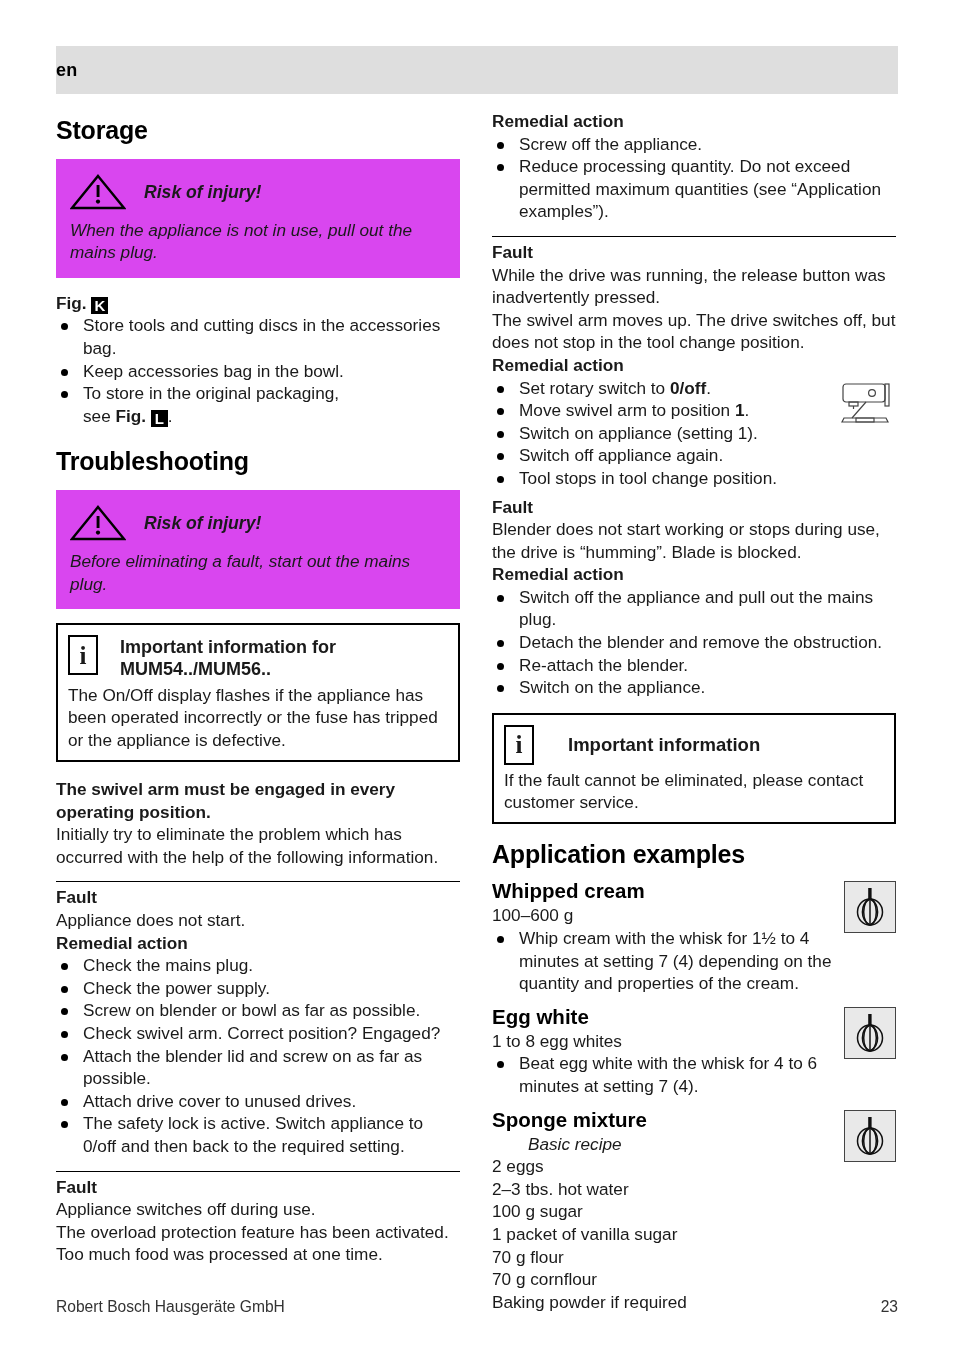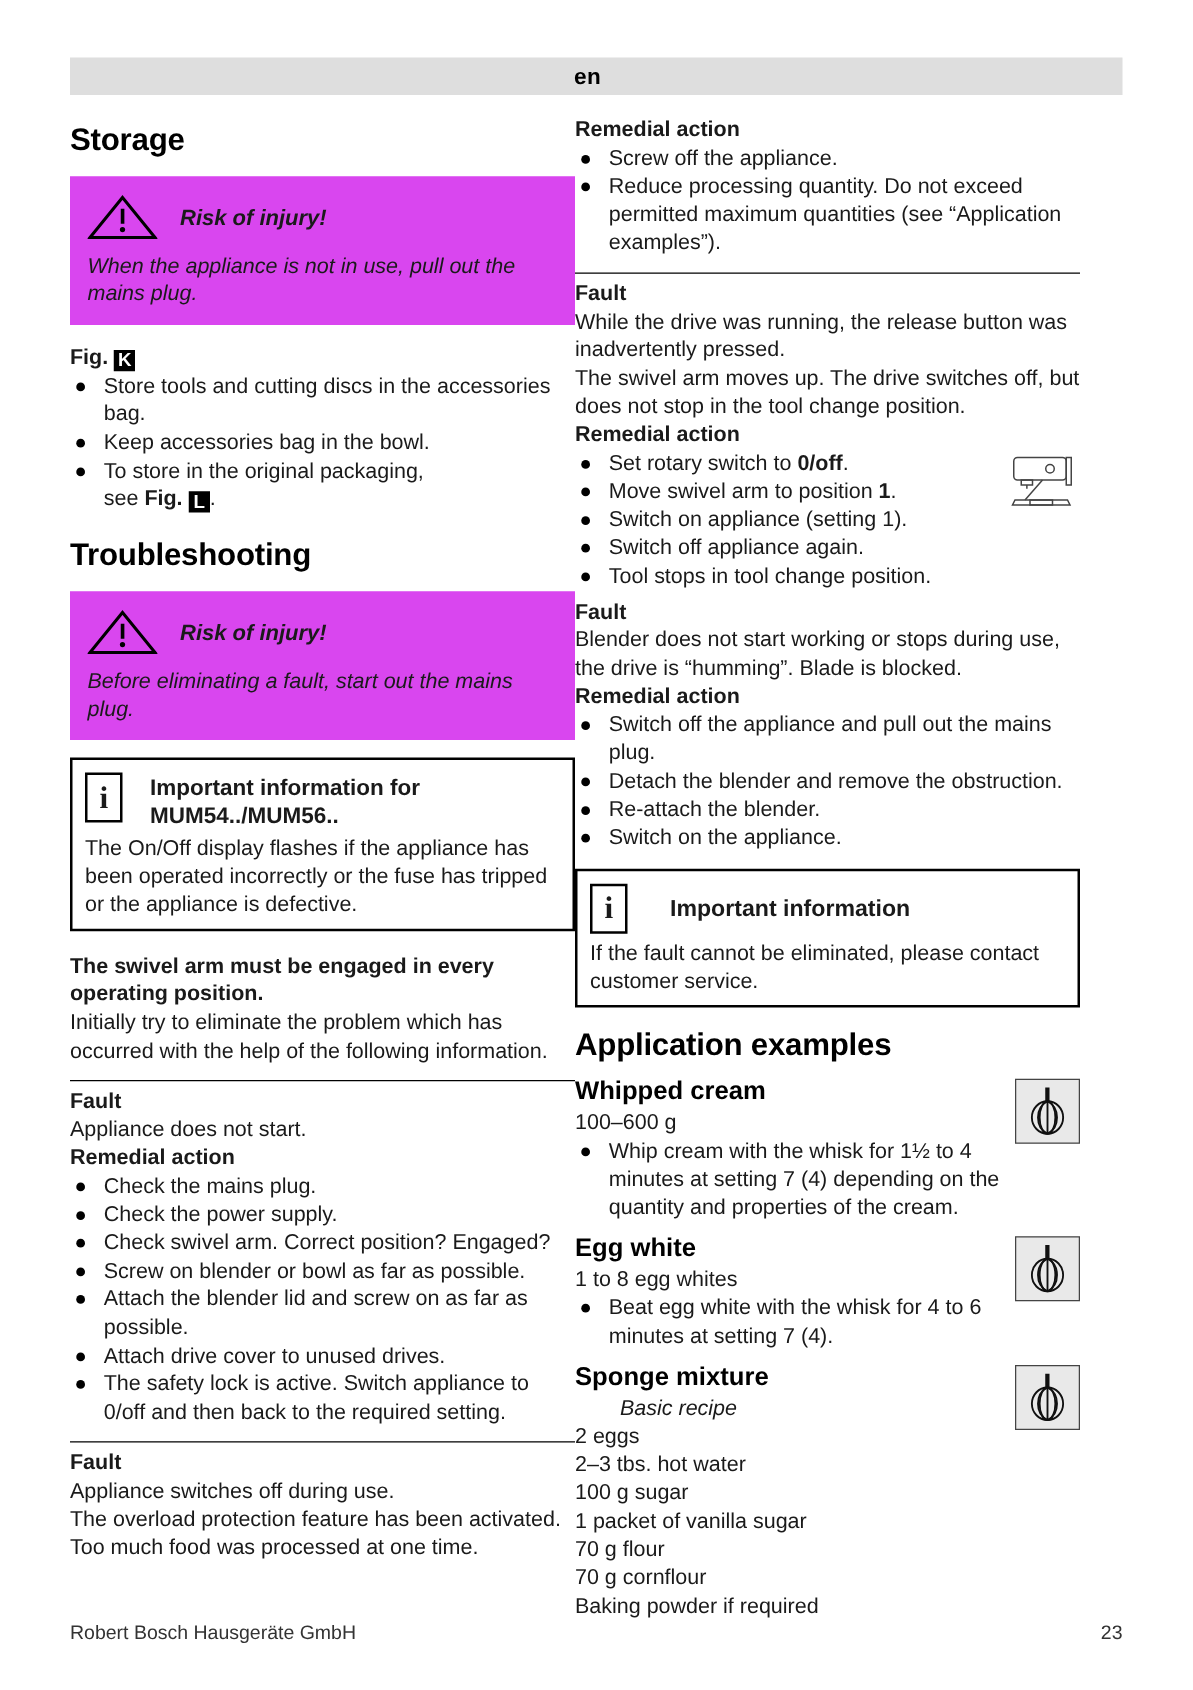--- a/index.html
+++ b/index.html
@@ -19,37 +19,38 @@
     position: absolute;
     left: 0; top: 0;
     width: 954px;
     height: 1352px;
     box-sizing: border-box;
     padding: 0 56px;
   }
   
   .header-bar {
     margin-top: 46px;
-    height: 30px;
+    height: 48px;
     background: #dedede;
     display: flex;
     align-items: center;
-    justify-content: center;
+    justify-content: flex-start;
     padding-right: 14px;
     box-sizing: border-box;
   }
   .header-lang {
     font-size: 18px;
     font-weight: bold;
     letter-spacing: .2px;
     color: #000;
   }
   
   .columns {
     display: flex;
+    gap: 32px;
     margin-top: 16px;
   }
   .col {
     width: 404px;
     flex: 0 0 404px;
   }
   
   h1.section {
     font-size: 25px;
     font-weight: bold;
@@ -287,22 +288,22 @@
       <div class="para">Initially try to eliminate the problem which has occurred with the help of the following information.</div>
 
       <hr class="rule">
 
       <div class="para bold">Fault</div>
       <div class="para">Appliance does not start.</div>
       <div class="para bold">Remedial action</div>
       <ul class="bl">
         <li>Check the mains plug.</li>
         <li>Check the power supply.</li>
+        <li>Screw on blender or bowl as far as possible.</li>
         <li>Check swivel arm. Correct position? Engaged?</li>
-        <li>Screw on blender or bowl as far as possible.</li>
         <li>Attach the blender lid and screw on as far as possible.</li>
         <li>Attach drive cover to unused drives.</li>
         <li>The safety lock is active. Switch appliance to 0/off and then back to the required setting.</li>
       </ul>
 
       <hr class="rule">
 
       <div class="para bold">Fault</div>
       <div class="para">Appliance switches off during use.</div>
       <div class="para">The overload protection feature has been activated. Too much food was processed at one time.</div>

